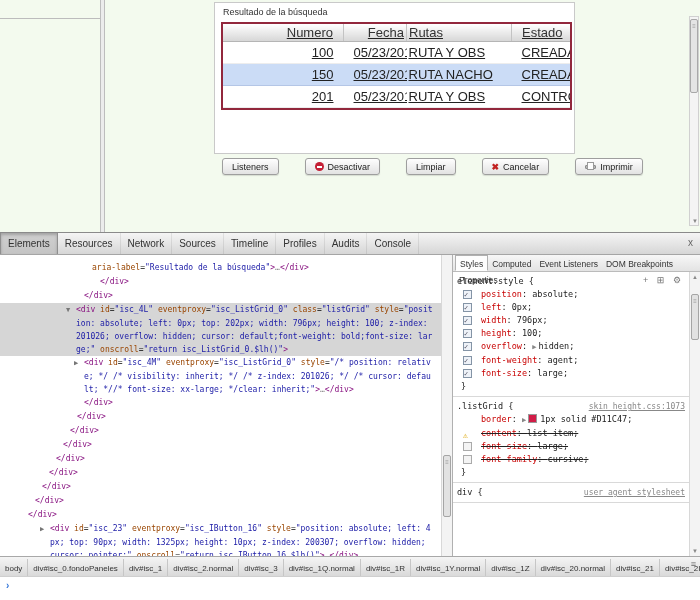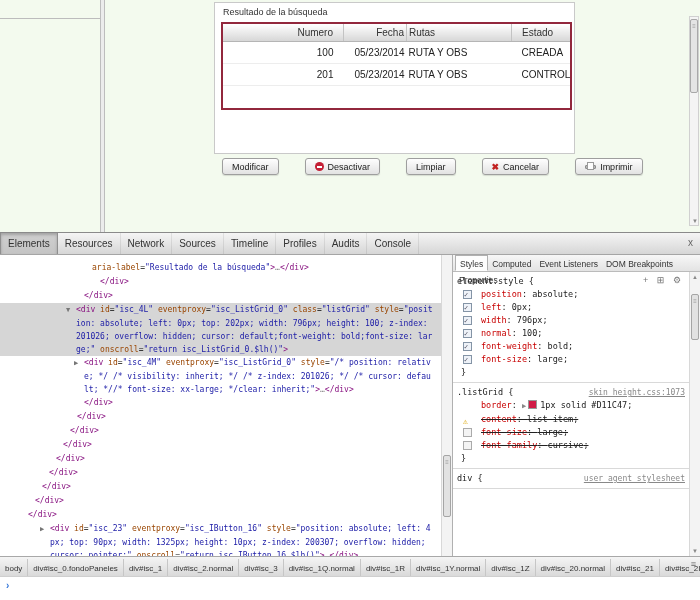--- a/index.html
+++ b/index.html
@@ -9,21 +9,21 @@
   
   .page{position:absolute;left:0;top:0;width:700px;height:232px;background:#f3faee;}
   .page-hline{position:absolute;left:0;top:18px;width:100px;height:1px;background:#bcbcbc;}
   .page-vdiv{position:absolute;left:100px;top:0;width:5px;height:232px;background:#ececec;
              border-left:1px solid #bdbdbd;border-right:1px solid #bdbdbd;box-sizing:border-box;}
   .dialog{position:absolute;left:214px;top:2px;width:361px;height:152px;background:#fff;
           border:1px solid #c9c9c9;box-sizing:border-box;}
   .dlg-title{height:18px;line-height:18px;padding-left:8px;font-size:9px;color:#333;}
   .grid-wrap{margin:1px 2px 0 6px;border:2px solid #92273c;height:88px;box-sizing:border-box;
              background:#fff;overflow:hidden;}
-  table.grid{border-collapse:collapse;width:100%;table-layout:fixed;font-size:10px;color:#222;}
+  table.grid{border-collapse:collapse;width:100%;table-layout:fixed;font-size:13px;color:#222;text-decoration:underline;}
   .grid th{height:17px;font-weight:normal;color:#333;background:linear-gradient(#ffffff,#d7d7d7);
            border-right:1px solid #c3c3c3;border-bottom:1px solid #b5b5b5;padding:0 10px;overflow:hidden;}
   .grid th:last-child{border-right:none;}
   .grid td{height:21px;padding:0 10px;border-bottom:1px solid #ededed;overflow:hidden;white-space:nowrap;}
   .grid .c0{width:100px;text-align:right;}
   .grid .c1{width:50px;text-align:right;padding-right:2px;}
   .grid .c2{width:92px;text-align:left;padding-left:2px;}
   .grid .c3{text-align:left;}
   .grid tr.sel td{background:#cbdcf6;border-top:1px solid #b4c6e6;border-bottom:1px solid #b4c6e6;}
   .btnbar{position:absolute;left:222px;top:158px;display:flex;gap:26px;}
@@ -133,34 +133,40 @@
                 <th class="c3">Estado</th>
               </tr>
             </thead>
           <tbody id="grid-body">
               <tr class="row">
                 <td class="c0">100</td>
                 <td class="c1">05/23/2014</td>
                 <td class="c2">RUTA Y OBS</td>
                 <td class="c3">CREADA</td>
               </tr>
+              <tr class="row sel">
+                <td class="c0">150</td>
+                <td class="c1">05/23/2014</td>
+                <td class="c2">RUTA NACHO</td>
+                <td class="c3">CREADA</td>
+              </tr>
               <tr class="row">
                 <td class="c0">201</td>
                 <td class="c1">05/23/2014</td>
                 <td class="c2">RUTA Y OBS</td>
                 <td class="c3">CONTROLADA</td>
               </tr>
             </tbody>
         </table>
       </div>
     </div>
 
     <div class="btnbar" id="btnbar">
         <button class="dbtn">
-          <span>Modificar</span>
+          <span>Listeners</span>
         </button>
         <button class="dbtn">
           <span class="ic disable-icon"></span>
           <span>Desactivar</span>
         </button>
         <button class="dbtn">
           <span>Limpiar</span>
         </button>
         <button class="dbtn">
           <span class="ic cancel-x-icon"></span>
@@ -212,22 +218,23 @@
           <span>+</span>
           <span>⊞</span>
           <span>⚙</span>
         </div>
         <div class="sb-rules" id="rules">
             <div class="rule">
               <div class="rsel"><span class="selname">element.style</span><span> {</span></div>
               <div class="prop"><span class="cbslot"><span class="cb"></span></span><span class="ptext"><span class="pn">position</span>: <span class="pv">absolute</span>;</span></div>
               <div class="prop"><span class="cbslot"><span class="cb"></span></span><span class="ptext"><span class="pn">left</span>: <span class="pv">0px</span>;</span></div>
               <div class="prop"><span class="cbslot"><span class="cb"></span></span><span class="ptext"><span class="pn">width</span>: <span class="pv">796px</span>;</span></div>
-              <div class="prop"><span class="cbslot"><span class="cb"></span></span><span class="ptext"><span class="pn">normal</span>: <span class="pv">100</span>;</span></div>
-              <div class="prop"><span class="cbslot"><span class="cb"></span></span><span class="ptext"><span class="pn">font-weight</span>: <span class="pv">bold</span>;</span></div>
+              <div class="prop"><span class="cbslot"><span class="cb"></span></span><span class="ptext"><span class="pn">height</span>: <span class="pv">100</span>;</span></div>
+              <div class="prop"><span class="cbslot"><span class="cb"></span></span><span class="ptext"><span class="pn">overflow</span>: <span class="parw">▶</span><span class="pv">hidden</span>;</span></div>
+              <div class="prop"><span class="cbslot"><span class="cb"></span></span><span class="ptext"><span class="pn">font-weight</span>: <span class="pv">agent</span>;</span></div>
               <div class="prop"><span class="cbslot"><span class="cb"></span></span><span class="ptext"><span class="pn">font-size</span>: <span class="pv">large</span>;</span></div>
               <div class="rclose">}</div>
             </div>
             <div class="rule">
               <div class="rsel"><span class="rlink">skin height.css:1073</span><span class="selname">.listGrid</span><span> {</span></div>
               <div class="prop"><span class="cbslot"></span><span class="ptext"><span class="pn">border</span>: <span class="parw">▶</span><span class="swatch" style="background:#D11C47"></span><span class="pv">1px solid #D11C47</span>;</span></div>
               <div class="prop struck"><span class="cbslot"><span class="warn">⚠</span></span><span class="ptext"><span class="pn">content</span>: <span class="pv">list-item</span>;</span></div>
               <div class="prop struck"><span class="cbslot"><span class="cb off"></span></span><span class="ptext"><span class="pn">font-size</span>: <span class="pv">large</span>;</span></div>
               <div class="prop struck"><span class="cbslot"><span class="cb off"></span></span><span class="ptext"><span class="pn">font-family</span>: <span class="pv">cursive</span>;</span></div>
               <div class="rclose">}</div>

